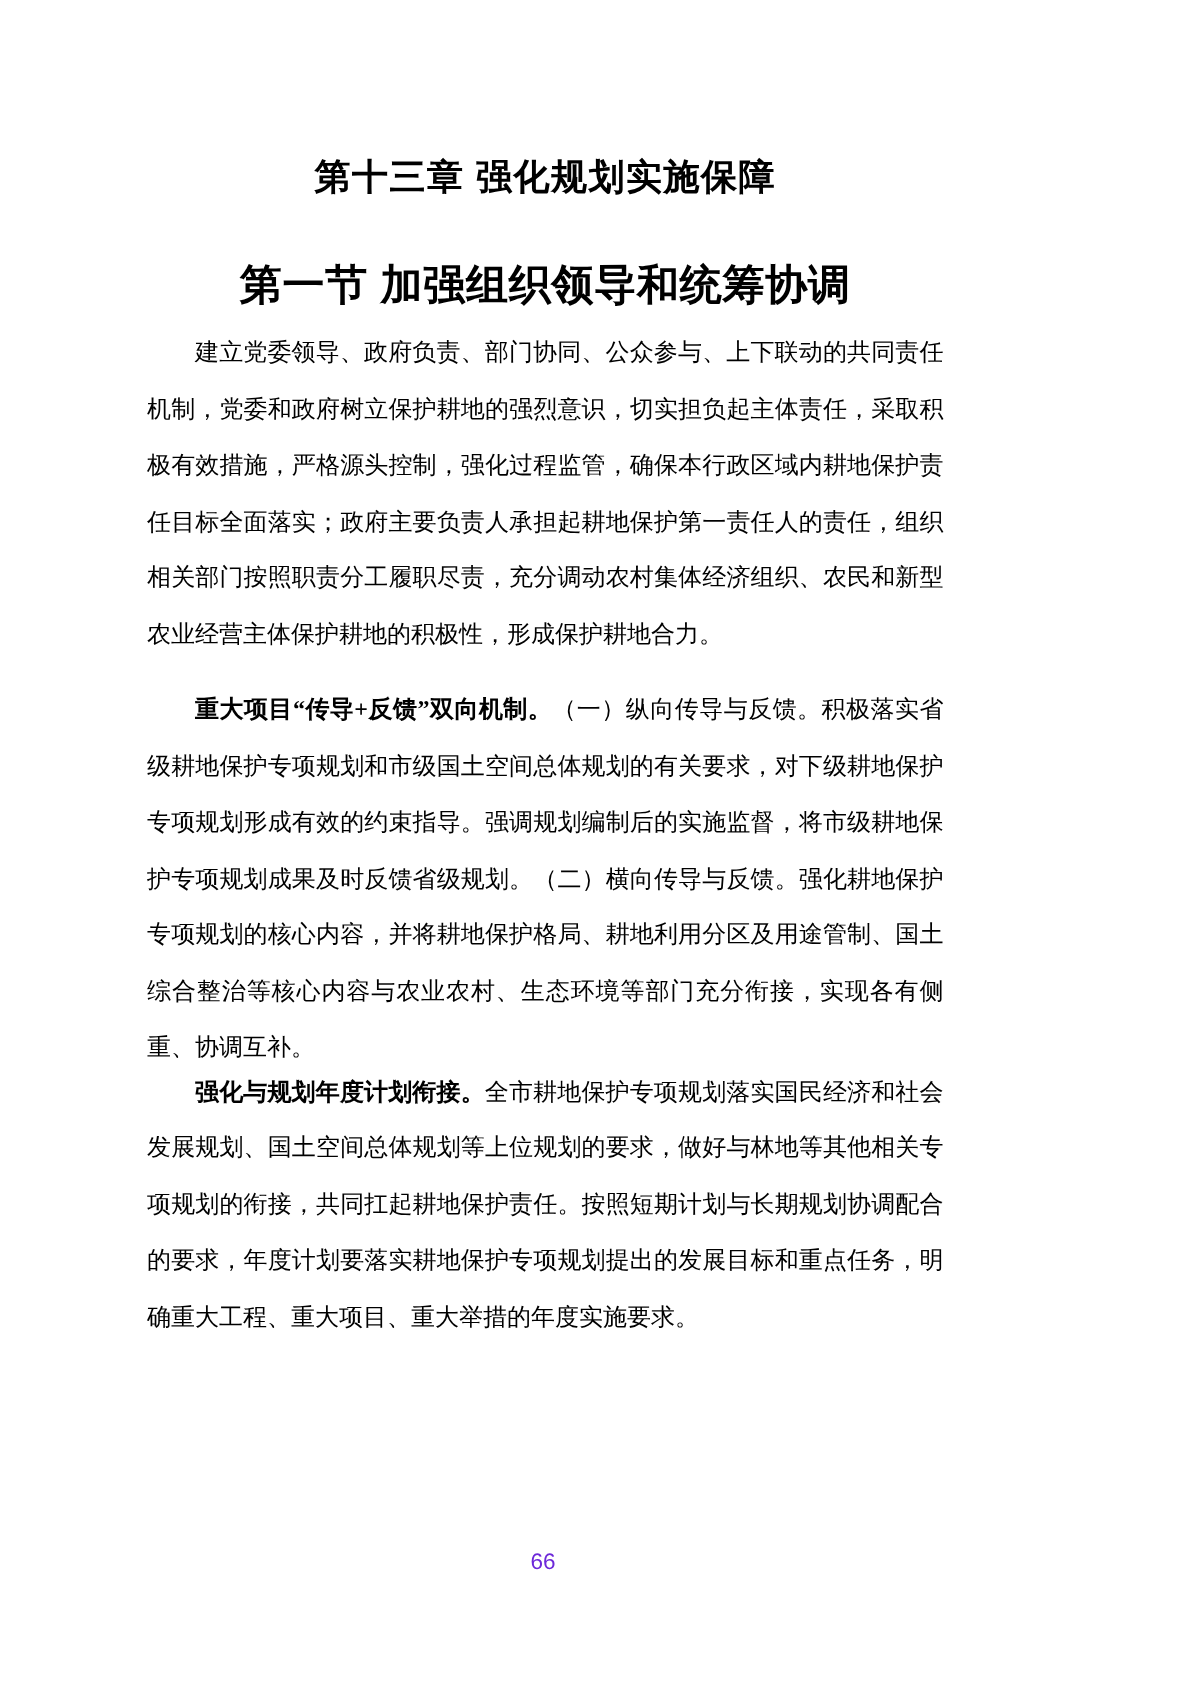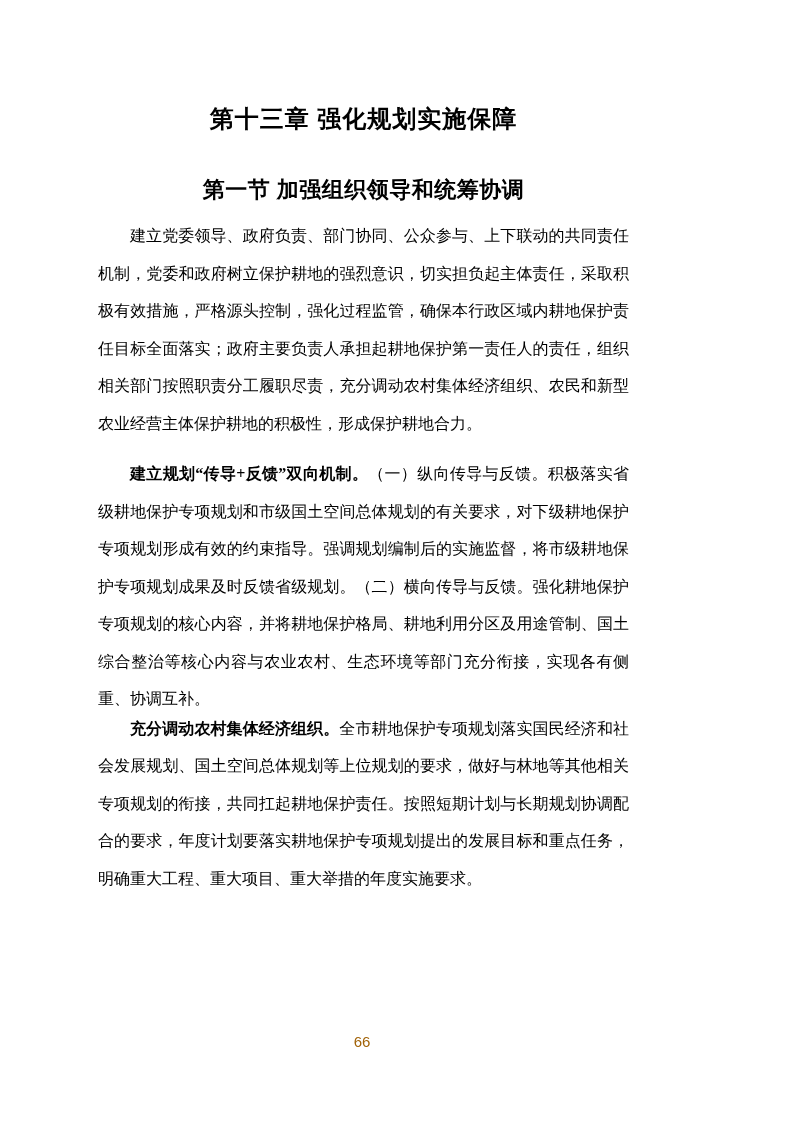--- a/index.html
+++ b/index.html
@@ -20,21 +20,21 @@
     font-family: "Liberation Sans", sans-serif;
     font-size: 24px;
     font-weight: 700;
     line-height: 32px;
     letter-spacing: 1px;
   }
   .section-title {
     margin: 41px 0 0 0;
     text-align: center;
     font-family: "Liberation Sans", sans-serif;
-    font-size: 22px;
+    font-size: 28px;
     font-weight: 700;
     line-height: 28px;
     letter-spacing: 0.5px;
   }
   .section-title.sec2 { margin-top: -4px; }
   .body-para {
     margin: 13px 0 0 0;
     font-size: 16px;
     line-height: 37.5px;
     text-align: justify;
@@ -45,34 +45,34 @@
   .body-para.p3 { margin-top: -8px; }
   .body-para .lead { font-weight: 700; }
   .page-number {
     position: absolute;
     left: 0;
     top: 1033px;
     width: 100%;
     text-align: center;
     font-family: "Liberation Sans", sans-serif;
     font-size: 15px;
-    color: #a16207;
+    color: #6d28d9;
   }
 </style>
 </head>
 <body>
 
 <div class="page">
 
   <h1 class="chapter-title">第十三章 强化规划实施保障</h1>
 
   <h2 class="section-title">第一节 加强组织领导和统筹协调</h2>
 
   <p class="body-para"><span>建立党委领导、政府负责、部门协同、公众参与、上下联动的共同责任机制，党委和政府树立保护耕地的强烈意识，切实担负起主体责任，采取积极有效措施，严格源头控制，强化过程监管，确保本行政区域内耕地保护责任目标全面落实；政府主要负责人承担起耕地保护第一责任人的责任，组织相关部门按照职责分工履职尽责，充分调动农村集体经济组织、农民和新型农业经营主体保护耕地的积极性，形成保护耕地合力。</span></p>
 
 
-  <p class="body-para"><b class="lead">建立规划“传导+反馈”双向机制。</b><span>（一）纵向传导与反馈。积极落实省级耕地保护专项规划和市级国土空间总体规划的有关要求，对下级耕地保护专项规划形成有效的约束指导。强调规划编制后的实施监督，将市级耕地保护专项规划成果及时反馈省级规划。（二）横向传导与反馈。强化耕地保护专项规划的核心内容，并将耕地保护格局、耕地利用分区及用途管制、国土综合整治等核心内容与农业农村、生态环境等部门充分衔接，实现各有侧重、协调互补。</span></p>
+  <p class="body-para"><b class="lead">重大项目“传导+反馈”双向机制。</b><span>（一）纵向传导与反馈。积极落实省级耕地保护专项规划和市级国土空间总体规划的有关要求，对下级耕地保护专项规划形成有效的约束指导。强调规划编制后的实施监督，将市级耕地保护专项规划成果及时反馈省级规划。（二）横向传导与反馈。强化耕地保护专项规划的核心内容，并将耕地保护格局、耕地利用分区及用途管制、国土综合整治等核心内容与农业农村、生态环境等部门充分衔接，实现各有侧重、协调互补。</span></p>
 
-  <p class="body-para p3"><b class="lead">充分调动农村集体经济组织。</b><span>全市耕地保护专项规划落实国民经济和社会发展规划、国土空间总体规划等上位规划的要求，做好与林地等其他相关专项规划的衔接，共同扛起耕地保护责任。按照短期计划与长期规划协调配合的要求，年度计划要落实耕地保护专项规划提出的发展目标和重点任务，明确重大工程、重大项目、重大举措的年度实施要求。</span></p>
+  <p class="body-para p3"><b class="lead">强化与规划年度计划衔接。</b><span>全市耕地保护专项规划落实国民经济和社会发展规划、国土空间总体规划等上位规划的要求，做好与林地等其他相关专项规划的衔接，共同扛起耕地保护责任。按照短期计划与长期规划协调配合的要求，年度计划要落实耕地保护专项规划提出的发展目标和重点任务，明确重大工程、重大项目、重大举措的年度实施要求。</span></p>
 
   <div class="page-number">66</div>
 
 </div>
 
 </body></html>

